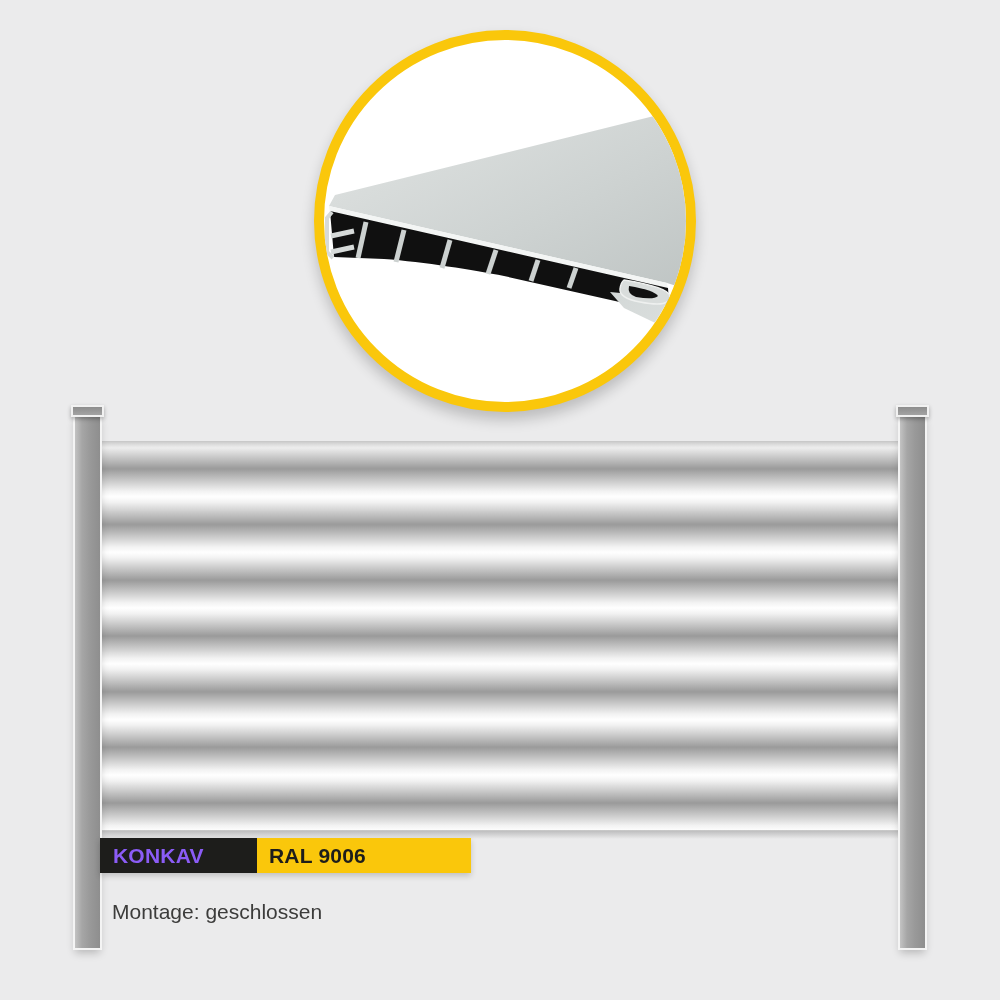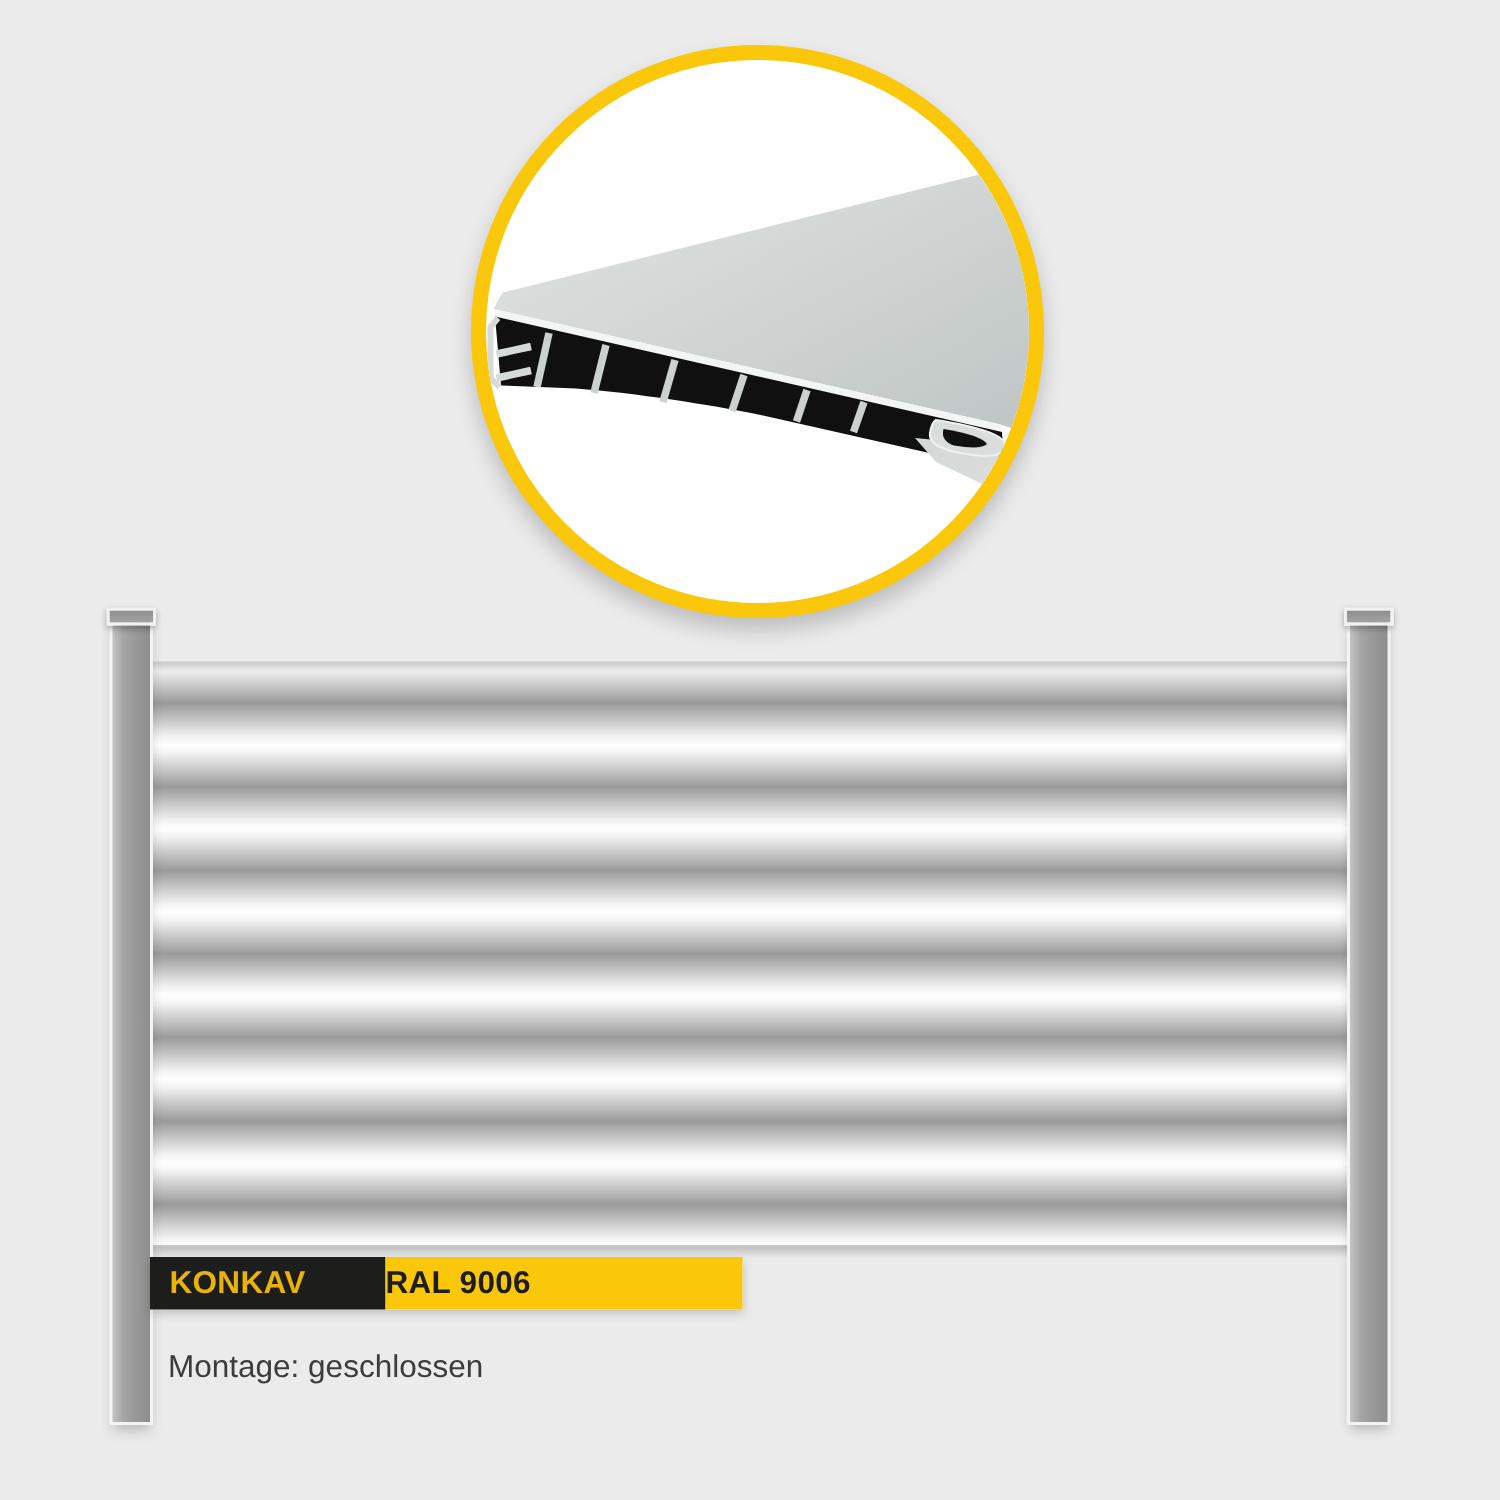--- a/index.html
+++ b/index.html
@@ -56,22 +56,22 @@
     z-index:3;
   }
   .post-cap.left{left:71px;}
   .post-cap.right{left:896px;}
 
   
   .badge-row{position:absolute;left:100px;top:838px;height:35px;display:flex;z-index:4;
     box-shadow:0 3px 6px rgba(0,0,0,.18);}
   .badge{display:flex;align-items:center;height:35px;
     font-weight:bold;font-size:21px;letter-spacing:.2px;}
-  .badge.type{width:157px;background:var(--badge-black,#1d1d1b);color:#eab308;padding-left:13px;box-sizing:border-box;}
-  .badge.color{width:238px;background:var(--accent-yellow,#fac70b);color:var(--badge-black,#1d1d1b);box-sizing:border-box;}
+  .badge.type{width:157px;background:var(--badge-black,#1d1d1b);color:#8b5cf6;padding-left:13px;box-sizing:border-box;}
+  .badge.color{width:214px;background:var(--accent-yellow,#fac70b);color:var(--badge-black,#1d1d1b);padding-left:12px;box-sizing:border-box;}
 
   
   .specs{
     position:absolute;left:112px;top:898px;z-index:4;
     color:var(--text,#3c3c3b);font-size:21px;line-height:28px;text-align:center;
   }
   .specs div{white-space:nowrap;}
 </style>
 </head>
 <body>

